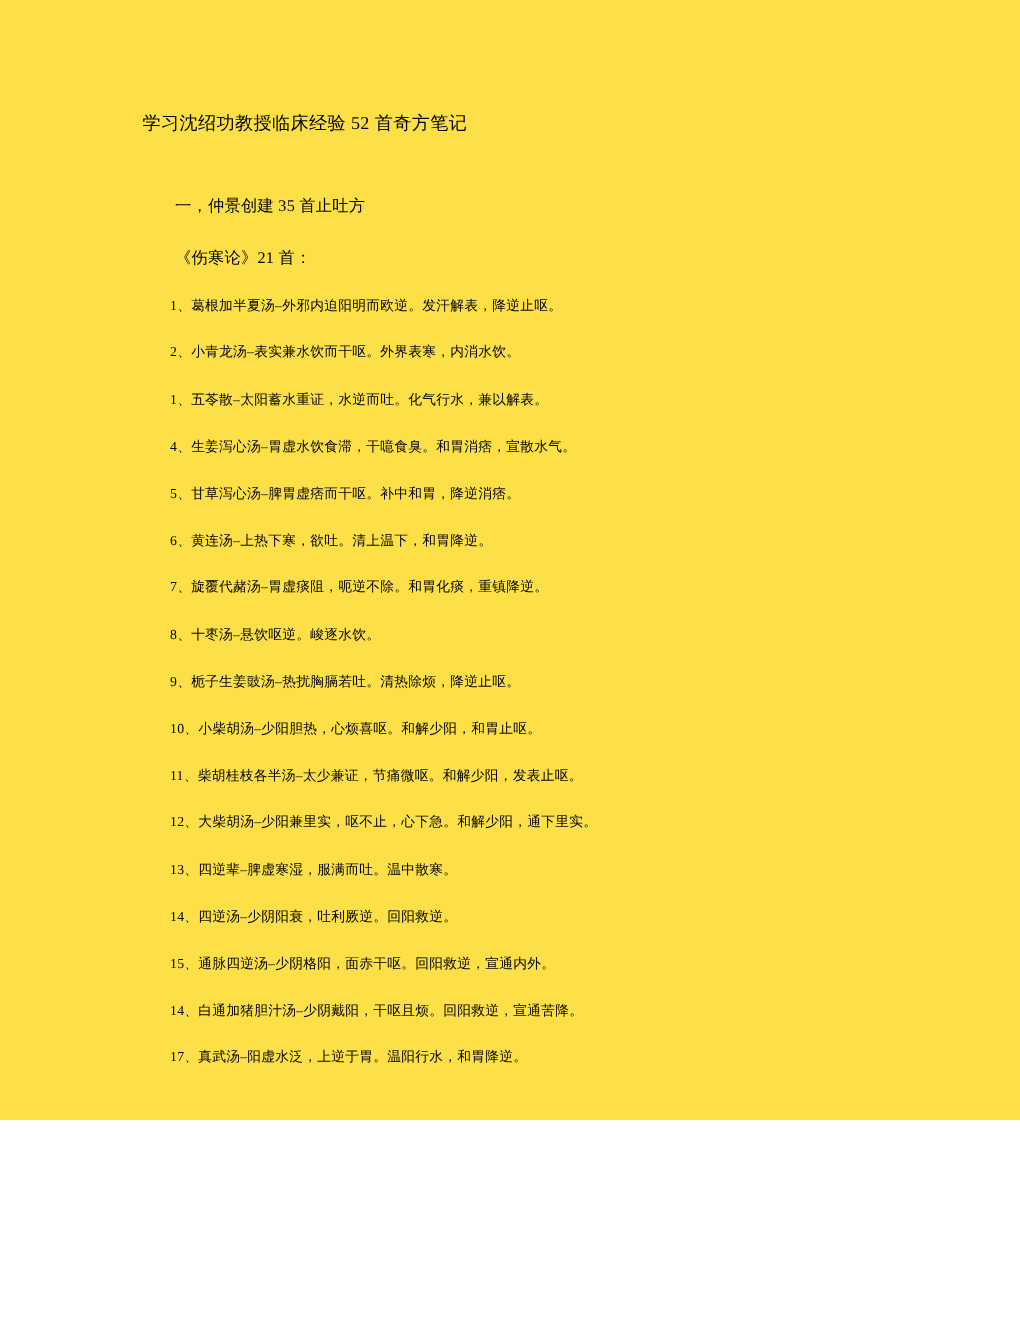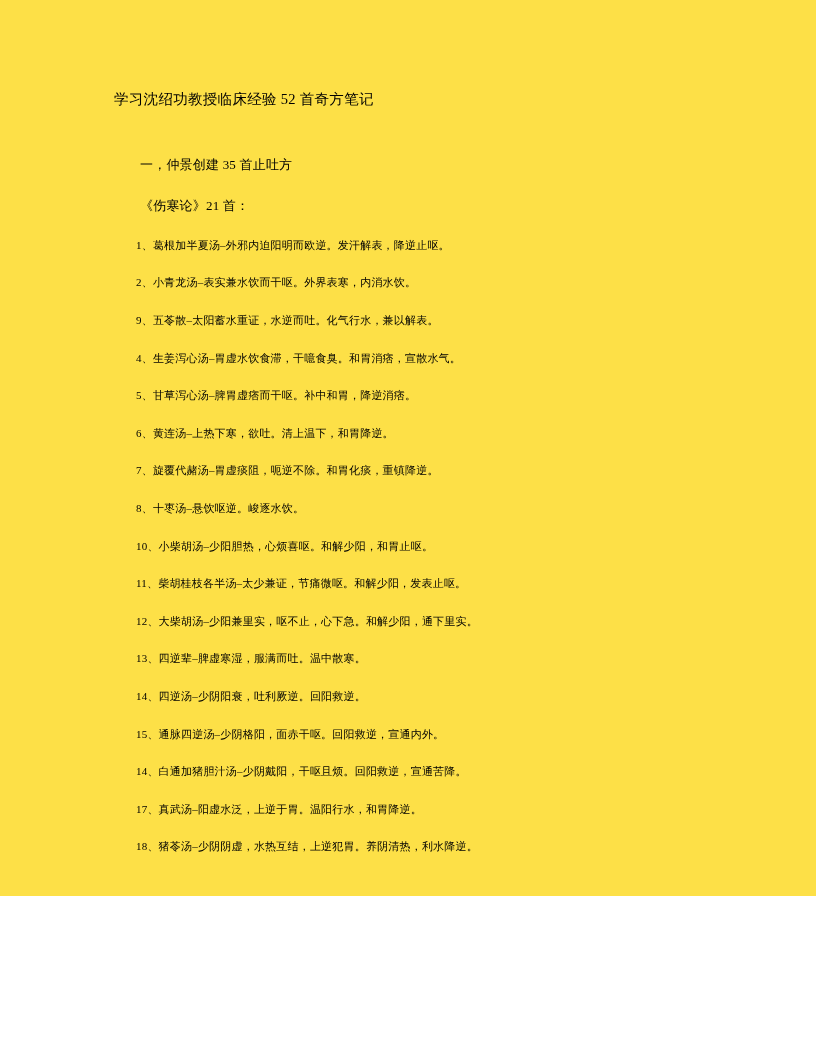--- a/index.html
+++ b/index.html
@@ -63,32 +63,32 @@
     <p class="doc-title">学习沈绍功教授临床经验 52 首奇方笔记</p>
 
 
     <p class="para">一，仲景创建 35 首止吐方</p>
 
     <p class="para">《伤寒论》21 首：</p>
 
     <ul class="list">
       <li class="list-item">1、葛根加半夏汤–外邪内迫阳明而欧逆。发汗解表，降逆止呕。</li>
       <li class="list-item">2、小青龙汤–表实兼水饮而干呕。外界表寒，内消水饮。</li>
-      <li class="list-item">9、五苓散–太阳蓄水重证，水逆而吐。化气行水，兼以解表。</li>
+      <li class="list-item">1、五苓散–太阳蓄水重证，水逆而吐。化气行水，兼以解表。</li>
       <li class="list-item">4、生姜泻心汤–胃虚水饮食滞，干噫食臭。和胃消痞，宣散水气。</li>
       <li class="list-item">5、甘草泻心汤–脾胃虚痞而干呕。补中和胃，降逆消痞。</li>
       <li class="list-item">6、黄连汤–上热下寒，欲吐。清上温下，和胃降逆。</li>
       <li class="list-item">7、旋覆代赭汤–胃虚痰阻，呃逆不除。和胃化痰，重镇降逆。</li>
       <li class="list-item">8、十枣汤–悬饮呕逆。峻逐水饮。</li>
+      <li class="list-item">9、栀子生姜豉汤–热扰胸膈若吐。清热除烦，降逆止呕。</li>
       <li class="list-item">10、小柴胡汤–少阳胆热，心烦喜呕。和解少阳，和胃止呕。</li>
       <li class="list-item">11、柴胡桂枝各半汤–太少兼证，节痛微呕。和解少阳，发表止呕。</li>
       <li class="list-item">12、大柴胡汤–少阳兼里实，呕不止，心下急。和解少阳，通下里实。</li>
       <li class="list-item">13、四逆辈–脾虚寒湿，服满而吐。温中散寒。</li>
       <li class="list-item">14、四逆汤–少阴阳衰，吐利厥逆。回阳救逆。</li>
       <li class="list-item">15、通脉四逆汤–少阴格阳，面赤干呕。回阳救逆，宣通内外。</li>
       <li class="list-item">14、白通加猪胆汁汤–少阴戴阳，干呕且烦。回阳救逆，宣通苦降。</li>
       <li class="list-item">17、真武汤–阳虚水泛，上逆于胃。温阳行水，和胃降逆。</li>
-      <li class="list-item">18、猪苓汤–少阴阴虚，水热互结，上逆犯胃。养阴清热，利水降逆。</li>
 
     </ul>
 
   </div>
 </div>
 
 </body></html>

